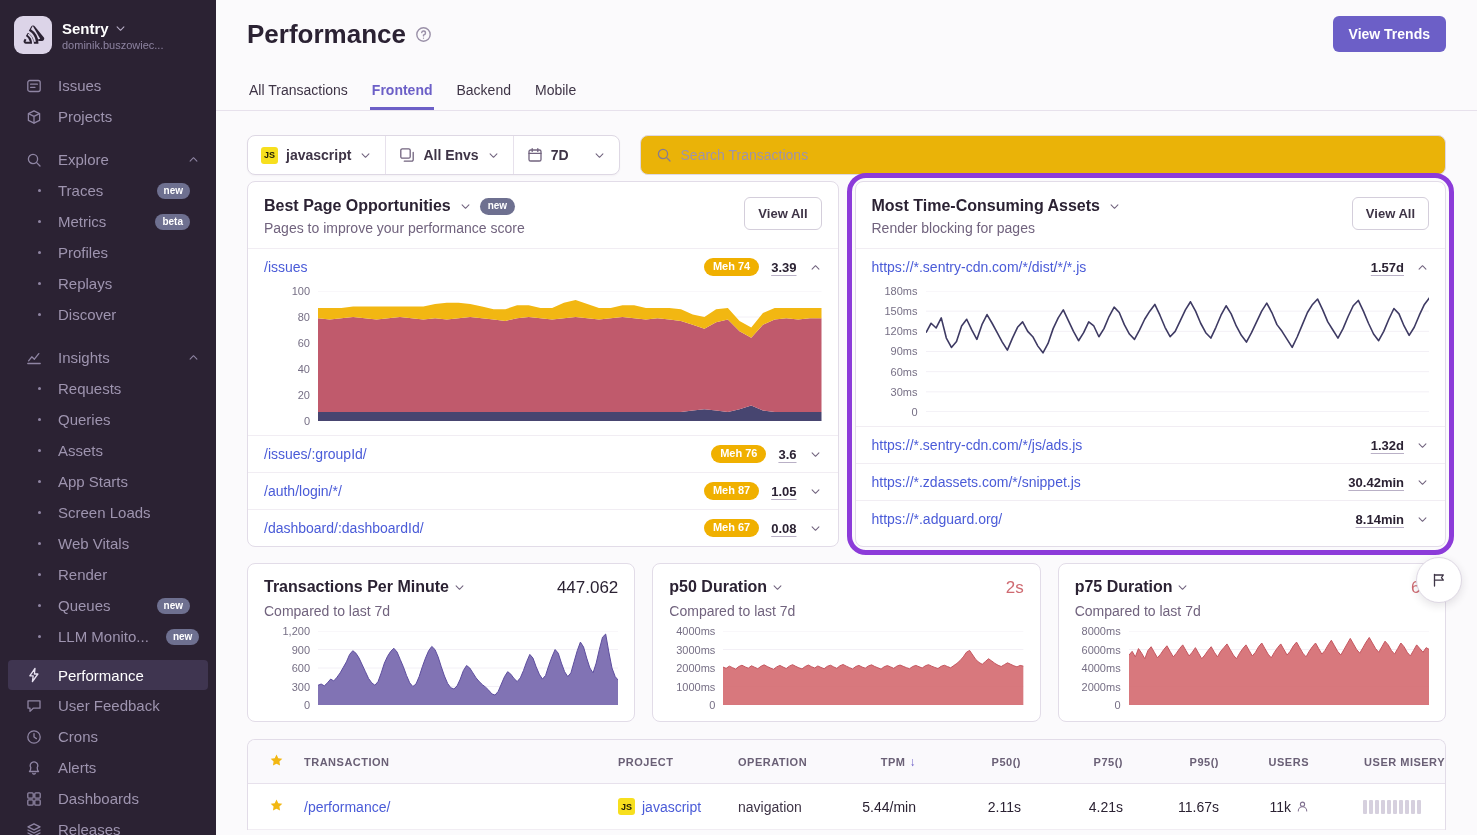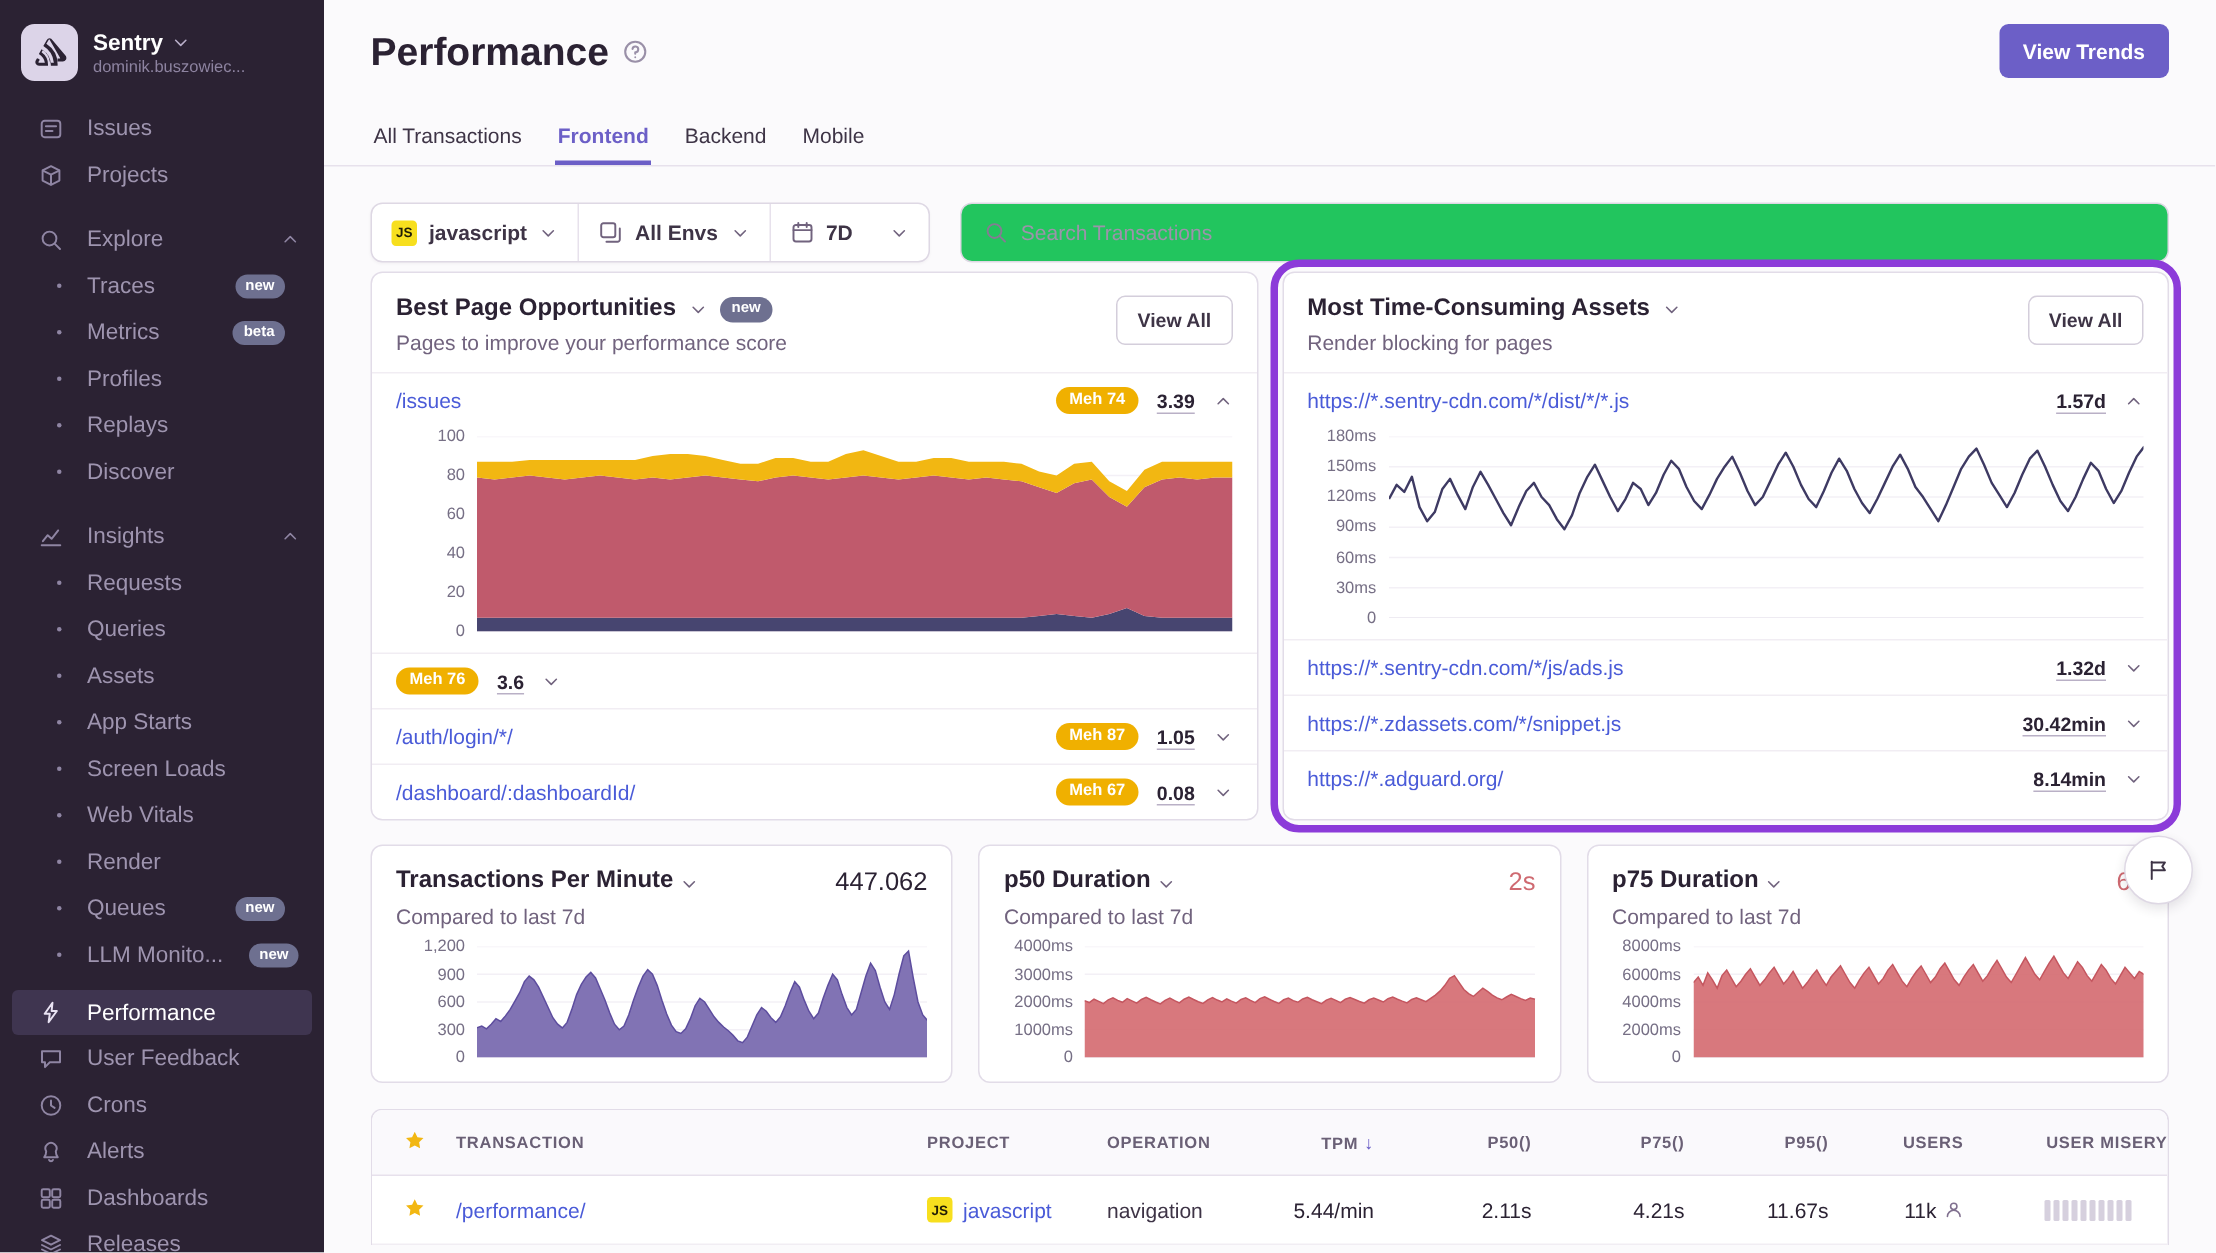--- a/index.html
+++ b/index.html
@@ -45,21 +45,21 @@
   .tab{padding:0 2px 12px;font-size:14px;color:#3E3446}
   .tab.active{color:var(--accent);font-weight:600;box-shadow:inset 0 -3px 0 var(--accent)}
 
   .filter-row{display:flex;gap:20px;margin-top:24px}
   .page-filters{display:flex;align-items:stretch;background:#fff;border:1px solid #DED8E4;border-radius:8px;height:40px;box-shadow:0 1px 2px rgba(43,34,51,.04)}
   .pf-seg{display:flex;align-items:center;gap:8px;padding:0 13px;background:none;border:none;font-size:14px;font-weight:600;color:#3E3446}
   .pf-seg + .pf-seg{border-left:1px solid #E7E1EC}
   .pf-seg .icon{color:#71637E}
   .pf-seg.date .caret{margin-left:16px}
   .js-badge{width:17px;height:17px;background:#F7DF1E;color:#201c06;font-size:9px;font-weight:700;display:inline-flex;align-items:center;justify-content:center;border-radius:3px;flex-shrink:0}
-  .search-box{flex:1;display:flex;align-items:center;gap:9px;background:#22c55e;border:1px solid #DED8E4;border-radius:8px;height:40px;padding:0 15px;color:#857C93}
+  .search-box{flex:1;display:flex;align-items:center;gap:9px;background:#eab308;border:1px solid #DED8E4;border-radius:8px;height:40px;padding:0 15px;color:#857C93}
   .search-box input{flex:1;border:none;outline:none;font-size:14px;font-family:inherit;color:#2B2233;background:transparent}
   .search-box input::placeholder{color:#9D93AB}
 
   .panel-row{display:flex;gap:16px;margin-top:6px}
   .card{background:#fff;border:1px solid #E2DCE8;border-radius:8px;flex:1;position:relative}
   .card-head{display:flex;align-items:flex-start;padding:15px 16px 12px}
   .title-line{display:flex;align-items:center;gap:8px}
   .title-line h2{font-size:16px;font-weight:700;color:#2B2233}
   .caret{color:#71637E}
   .pill{background:var(--badge);color:#fff;font-size:10px;font-weight:700;padding:2.5px 8px;border-radius:9px;line-height:1.2}
@@ -75,21 +75,21 @@
   .y-axis .tick{height:0;display:flex;align-items:center}
   .plot{flex:1;position:relative}
   .plot svg{position:absolute;inset:0;width:100%;height:100%;display:block}
   .grid{stroke:#F3F0F6;stroke-width:1}
   .grid.base{stroke:#E9E4EE}
   .highlight-ring{position:absolute;inset:-9px;border:5px solid var(--highlight-ring);border-radius:19px;pointer-events:none;z-index:5}
 
   .mini-row{display:flex;gap:17px;margin-top:16px}
   .card.mini{padding:14px 16px 16px}
   .mini-head{display:flex;align-items:flex-start}
-  .mini-title{display:flex;align-items:flex-end;gap:4px}
+  .mini-title{display:flex;align-items:center;gap:4px}
   .mini-title h3{font-size:16px;font-weight:700;color:#2B2233}
   .mini-value{margin-left:auto;font-size:17px;color:#2B2233}
   .mini-value.danger{color:var(--danger)}
   .mini-chart{margin-top:12px}
 
   .table-card{margin-top:17px;border-radius:8px 8px 0 0;border-bottom:none;overflow:hidden}
   .t-row{display:grid;grid-template-columns:56px 314px 120px 112px 66px 105px 102px 96px 90px 1fr;align-items:center}
   .t-head{height:44px;background:#FAF9FC;border-bottom:1px solid #E7E1EC;color:#6A6076;font-size:11px;font-weight:700;letter-spacing:.5px}
   .hc{white-space:nowrap}
   .col-right{text-align:right;justify-content:flex-end}
@@ -420,20 +420,21 @@
                     <line x1="0" x2="1000" y1="160" y2="160" class="grid" vector-effect="non-scaling-stroke"></line>
                     <line x1="0" x2="1000" y1="200" y2="200" class="grid base" vector-effect="non-scaling-stroke"></line>
                     <path d="M0 200.0 L0.0 186.0 L23.3 186.0 L46.5 186.0 L69.8 186.0 L93.0 186.0 L116.3 186.0 L139.5 186.0 L162.8 186.0 L186.0 186.0 L209.3 186.0 L232.6 186.0 L255.8 186.0 L279.1 186.0 L302.3 186.0 L325.6 186.0 L348.8 186.0 L372.1 186.0 L395.3 186.0 L418.6 186.0 L441.9 186.0 L465.1 186.0 L488.4 186.0 L511.6 186.0 L534.9 186.0 L558.1 186.0 L581.4 186.0 L604.7 186.0 L627.9 186.0 L651.2 186.0 L674.4 186.0 L697.7 186.0 L720.9 186.0 L744.2 184.0 L767.4 182.0 L790.7 184.0 L814.0 186.0 L837.2 182.0 L860.5 176.0 L883.7 184.0 L907.0 186.0 L930.2 186.0 L953.5 186.0 L976.7 186.0 L1000.0 186.0 L1000.0 200.0 L976.7 200.0 L953.5 200.0 L930.2 200.0 L907.0 200.0 L883.7 200.0 L860.5 200.0 L837.2 200.0 L814.0 200.0 L790.7 200.0 L767.4 200.0 L744.2 200.0 L720.9 200.0 L697.7 200.0 L674.4 200.0 L651.2 200.0 L627.9 200.0 L604.7 200.0 L581.4 200.0 L558.1 200.0 L534.9 200.0 L511.6 200.0 L488.4 200.0 L465.1 200.0 L441.9 200.0 L418.6 200.0 L395.3 200.0 L372.1 200.0 L348.8 200.0 L325.6 200.0 L302.3 200.0 L279.1 200.0 L255.8 200.0 L232.6 200.0 L209.3 200.0 L186.0 200.0 L162.8 200.0 L139.5 200.0 L116.3 200.0 L93.0 200.0 L69.8 200.0 L46.5 200.0 L23.3 200.0 L0.0 200.0 Z" fill="#474570"></path>
                     <path d="M0 186.0 L0.0 42.0 L23.3 44.0 L46.5 42.0 L69.8 40.0 L93.0 42.0 L116.3 44.0 L139.5 42.0 L162.8 40.0 L186.0 42.0 L209.3 44.0 L232.6 42.0 L255.8 44.0 L279.1 42.0 L302.3 40.0 L325.6 42.0 L348.8 44.0 L372.1 46.0 L395.3 42.0 L418.6 40.0 L441.9 42.0 L465.1 44.0 L488.4 42.0 L511.6 40.0 L534.9 42.0 L558.1 44.0 L581.4 42.0 L604.7 40.0 L627.9 42.0 L651.2 44.0 L674.4 42.0 L697.7 44.0 L720.9 46.0 L744.2 52.0 L767.4 58.0 L790.7 48.0 L814.0 44.0 L837.2 62.0 L860.5 72.0 L883.7 52.0 L907.0 44.0 L930.2 42.0 L953.5 44.0 L976.7 42.0 L1000.0 42.0 L1000.0 186.0 L976.7 186.0 L953.5 186.0 L930.2 186.0 L907.0 186.0 L883.7 184.0 L860.5 176.0 L837.2 182.0 L814.0 186.0 L790.7 184.0 L767.4 182.0 L744.2 184.0 L720.9 186.0 L697.7 186.0 L674.4 186.0 L651.2 186.0 L627.9 186.0 L604.7 186.0 L581.4 186.0 L558.1 186.0 L534.9 186.0 L511.6 186.0 L488.4 186.0 L465.1 186.0 L441.9 186.0 L418.6 186.0 L395.3 186.0 L372.1 186.0 L348.8 186.0 L325.6 186.0 L302.3 186.0 L279.1 186.0 L255.8 186.0 L232.6 186.0 L209.3 186.0 L186.0 186.0 L162.8 186.0 L139.5 186.0 L116.3 186.0 L93.0 186.0 L69.8 186.0 L46.5 186.0 L23.3 186.0 L0.0 186.0 Z" fill="#C05A6C"></path>
                     <path d="M0 42.0 L0.0 26.0 L23.3 26.0 L46.5 26.0 L69.8 24.0 L93.0 24.0 L116.3 24.0 L139.5 24.0 L162.8 24.0 L186.0 24.0 L209.3 24.0 L232.6 20.0 L255.8 18.0 L279.1 18.0 L302.3 20.0 L325.6 24.0 L348.8 28.0 L372.1 28.0 L395.3 22.0 L418.6 22.0 L441.9 26.0 L465.1 26.0 L488.4 18.0 L511.6 14.0 L534.9 20.0 L558.1 26.0 L581.4 26.0 L604.7 22.0 L627.9 22.0 L651.2 26.0 L674.4 26.0 L697.7 26.0 L720.9 28.0 L744.2 36.0 L767.4 40.0 L790.7 28.0 L814.0 26.0 L837.2 46.0 L860.5 56.0 L883.7 34.0 L907.0 26.0 L930.2 26.0 L953.5 26.0 L976.7 26.0 L1000.0 26.0 L1000.0 42.0 L976.7 42.0 L953.5 44.0 L930.2 42.0 L907.0 44.0 L883.7 52.0 L860.5 72.0 L837.2 62.0 L814.0 44.0 L790.7 48.0 L767.4 58.0 L744.2 52.0 L720.9 46.0 L697.7 44.0 L674.4 42.0 L651.2 44.0 L627.9 42.0 L604.7 40.0 L581.4 42.0 L558.1 44.0 L534.9 42.0 L511.6 40.0 L488.4 42.0 L465.1 44.0 L441.9 42.0 L418.6 40.0 L395.3 42.0 L372.1 46.0 L348.8 44.0 L325.6 42.0 L302.3 40.0 L279.1 42.0 L255.8 44.0 L232.6 42.0 L209.3 44.0 L186.0 42.0 L162.8 40.0 L139.5 42.0 L116.3 44.0 L93.0 42.0 L69.8 40.0 L46.5 42.0 L23.3 44.0 L0.0 42.0 Z" fill="#F2B712"></path>
                   </svg>
                 </div>
               </div>
             </div>
             <div class="list-row">
+              <a class="row-link">/issues/:groupId/</a>
               <span class="meh-badge">Meh 76</span>
               <span class="row-value">3.6</span>
               <span class="icon sm caret">
                 <svg viewBox="0 0 16 16">
                   <path d="M3.8 6l4.2 4.2L12.2 6"></path>
                 </svg>
               </span>
             </div>
             <div class="list-row">
               <a class="row-link">/auth/login/*/</a>

